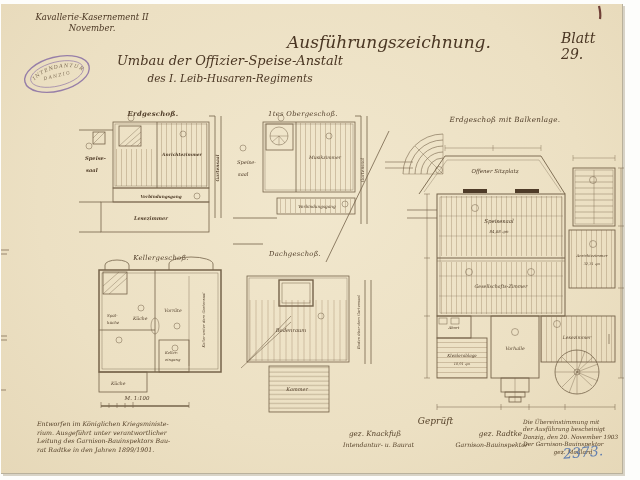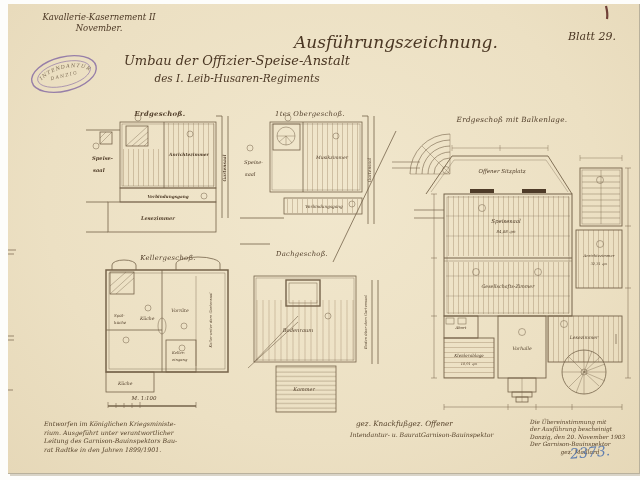--- a/index.html
+++ b/index.html
@@ -1,29 +1,29 @@
 <!DOCTYPE html>
 <html><head>
 <meta charset="utf-8">
 <style>
   html,body{margin:0;padding:0;background:#ffffff;}
   .stage{position:relative;width:640px;height:480px;background:#fdfdfb;overflow:hidden;
          font-family:"DejaVu Serif",serif;}
-  .paper{position:absolute;left:8px;top:4px;width:621px;height:469px;
+  .paper{position:absolute;left:1px;top:4px;width:621px;height:469px;
          background:radial-gradient(ellipse at 50% 42%, #f1e7cd 0%, #ece0c3 62%, #e6d8b8 100%);
          border-right:1px solid #b9b19c;border-bottom:1px solid #b9b19c;
-         box-shadow:2px 2px 0 #d8d3c6;padding-left:10px;}
+         box-shadow:2px 2px 0 #d8d3c6;}
   .script{font-style:italic;color:#4a3623;}
   .abs{position:absolute;}
   .ctr{text-align:center;}
   svg{display:block;overflow:visible;}
   svg text{font-family:"DejaVu Serif",serif;font-style:italic;fill:#503d29;}
   svg text.ptitle{font-size:6.8px;letter-spacing:.3px;}
   .note{font-style:italic;color:#554129;}
-  .row{display:flex;}
+  .row{display:flex;justify-content:space-between;}
 </style>
 </head>
 <body>
 
 <div class="stage">
 <div class="paper">
 
   <div class="abs script ctr" style="left:26px;top:8px;width:130px;font-size:8.5px;line-height:11px;">
     <div>Kavallerie-Kasernement II</div>
     <div>November.</div>
@@ -44,21 +44,21 @@
   <div class="abs script ctr" style="left:248px;top:28px;width:280px;font-size:17px;">Ausführungszeichnung.</div>
 
   <div class="abs script ctr" style="left:104px;top:49px;width:250px;">
     <div style="font-size:13px;">Umbau der Offizier-Speise-Anstalt</div>
     <div style="font-size:10.5px;margin-top:4px;">des I. Leib-Husaren-Regiments</div>
   </div>
 
   <div class="abs script ctr" style="left:418px;top:51px;width:190px;">
   </div>
 
-  <div class="abs script" style="left:560px;top:26px;font-size:11px;font-style:italic;">Blatt 29.</div>
+  <div class="abs script" style="left:560px;top:26px;font-size:14px;font-style:italic;">Blatt 29.</div>
 
   <div class="abs" style="left:78px;top:102px;width:148px;height:140px;font-weight:bold;">
   <svg viewBox="0 0 148 140" width="148" height="140">
     <defs>
       <pattern id="hA" width="5" height="8" patternUnits="userSpaceOnUse">
         <path d="M2.5 0 V8" stroke="#a5906f" stroke-width="0.45"></path>
       </pattern>
     </defs>
     <text class="ptitle" x="74" y="10" text-anchor="middle">Erdgeschoß.</text>
     <rect x="79" y="17" width="50" height="64" fill="url(#hA)"></rect>
@@ -330,23 +330,24 @@
   </svg>
 
   <div class="abs note" style="left:36px;top:416px;font-size:6.3px;line-height:8.6px;">
     <div>Entworfen im Königlichen Kriegsministe-</div>
     <div>rium. Ausgeführt unter verantwortlicher</div>
     <div>Leitung des Garnison-Bauinspektors Bau-</div>
     <div>rat Radtke in den Jahren 1899/1901.</div>
   </div>
 
   <div class="abs note" style="left:342px;top:412px;width:185px;">
+    <div class="ctr" style="font-size:9px;">Geprüft</div>
     <div class="row" style="font-size:7.2px;margin-top:3px;padding:0 6px;">
       <span>gez. Knackfuß</span>
-      <span>gez. Offener</span>
+      <span>gez. Radtke</span>
     </div>
     <div class="row" style="font-size:6.2px;margin-top:3px;">
       <span>Intendantur- u. Baurat</span>
       <span>Garnison-Bauinspektor</span>
     </div>
   </div>
 
   <div class="abs note" style="left:522px;top:415px;width:100px;font-size:5.8px;line-height:7.4px;">
     <div>Die Übereinstimmung mit</div>
     <div>der Ausführung bescheinigt</div>

